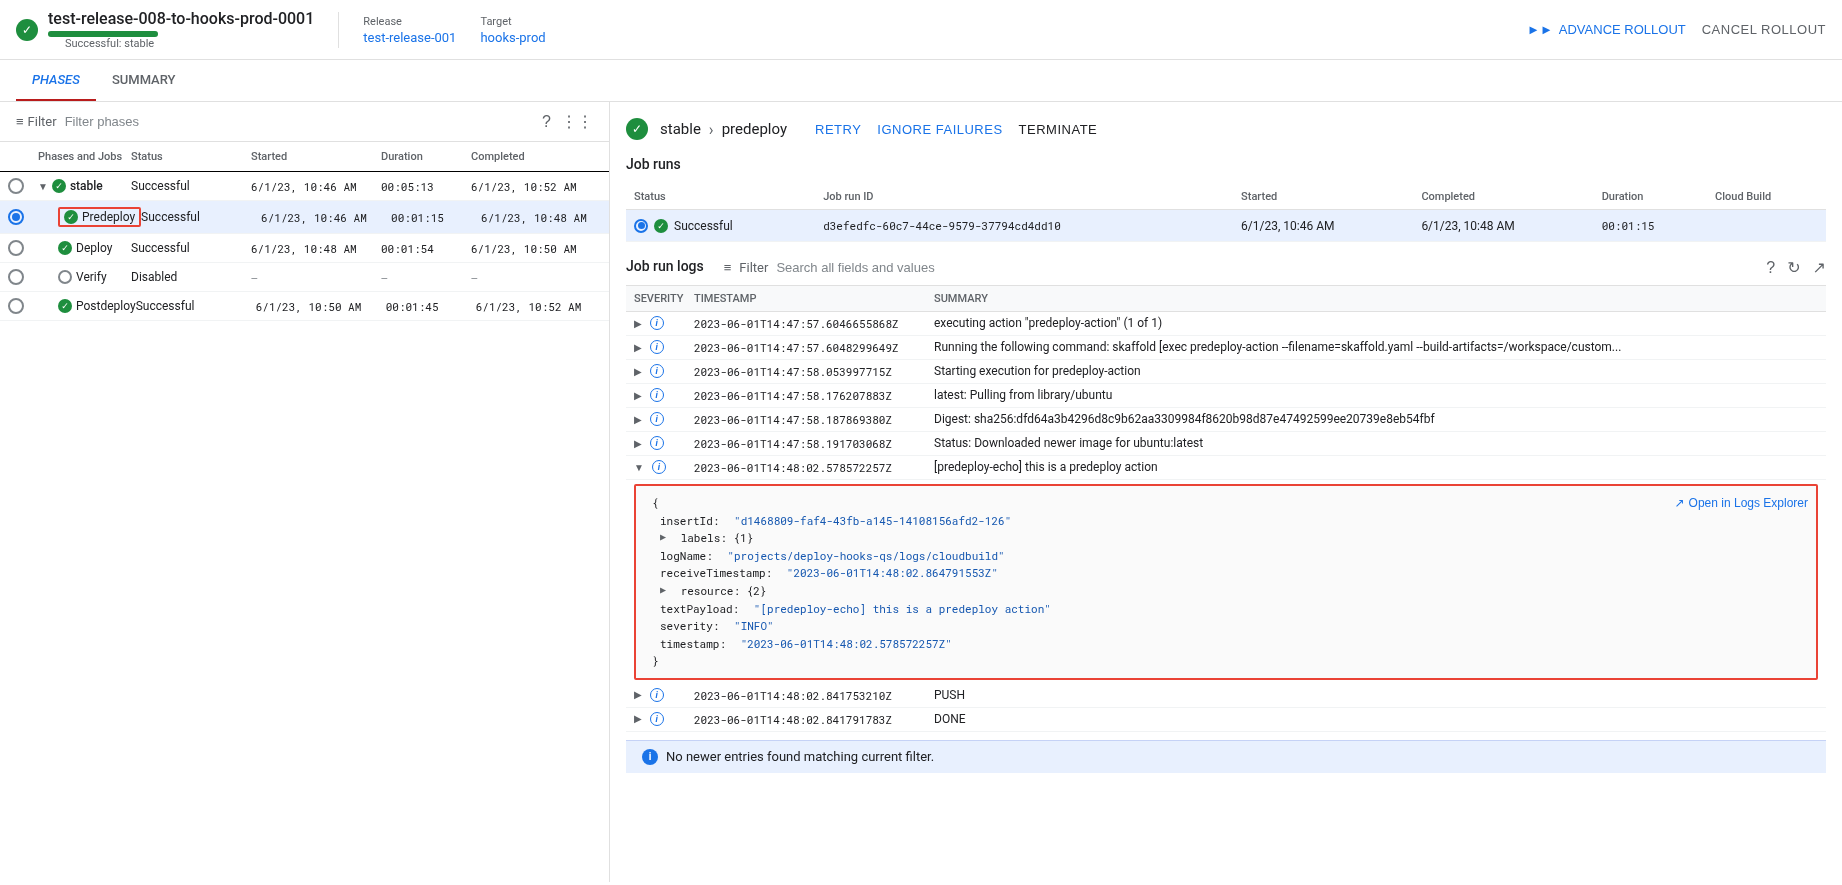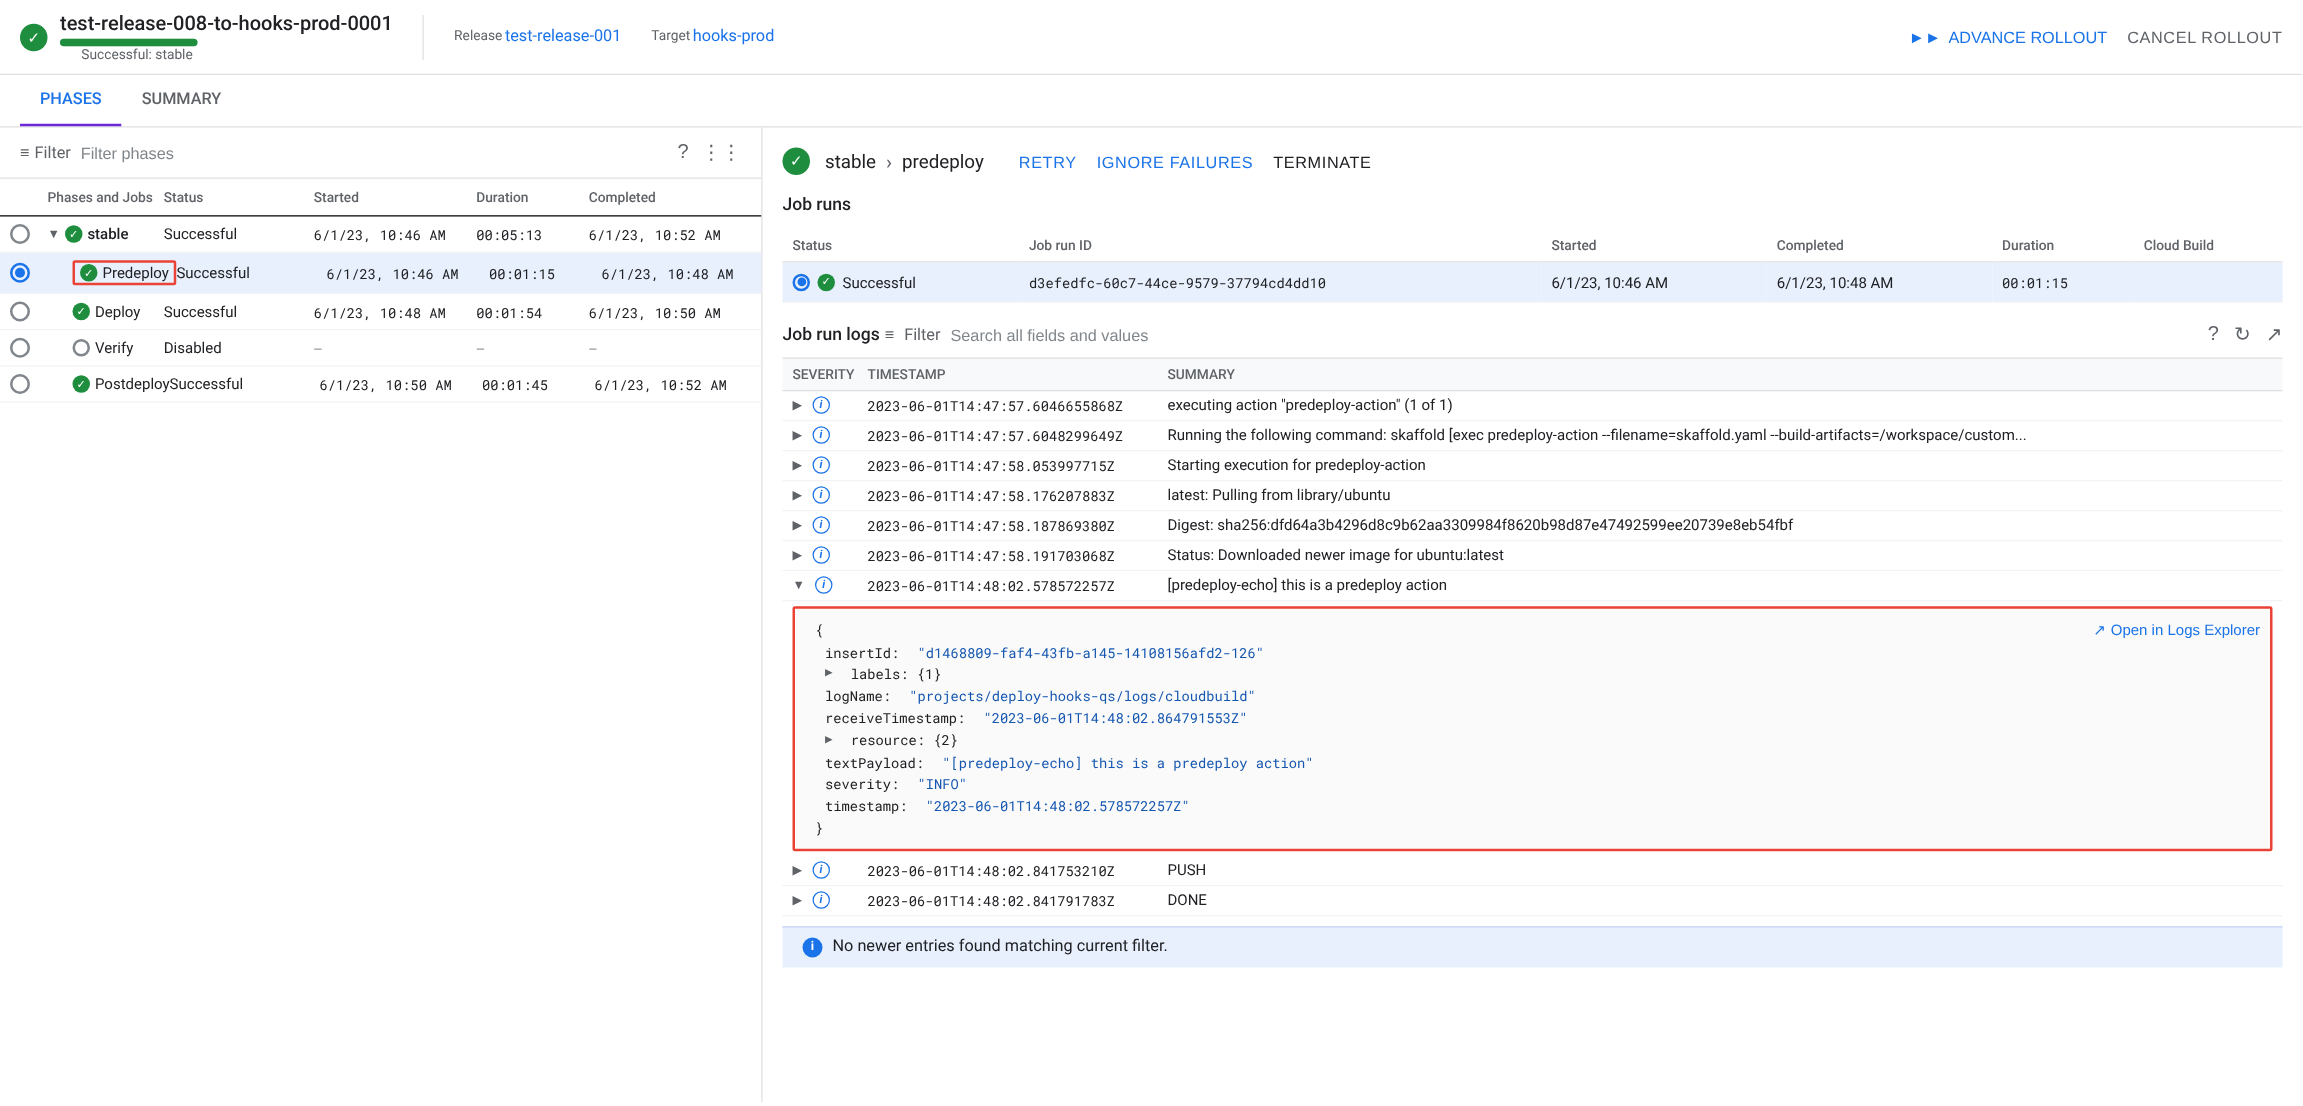--- a/index.html
+++ b/index.html
@@ -14,21 +14,21 @@
     .progress-bar-fill { height: 100%; background: #1e8e3e; border-radius: 3px; width: 100%; }
     .header-meta-label { font-size: 11px; color: #5f6368; }
     .header-meta-link { color: #1a73e8; font-size: 13px; text-decoration: none; }
     .header-actions { display: flex; align-items: center; gap: 16px; margin-left: auto; }
     .advance-btn { display: flex; align-items: center; gap: 6px; color: #1a73e8; font-size: 13px; font-weight: 500; cursor: pointer; background: none; border: none; }
     .cancel-btn { color: #5f6368; font-size: 13px; font-weight: 500; cursor: pointer; background: none; border: none; letter-spacing: 0.5px; }
 
     
     .tabs { display: flex; align-items: center; border-bottom: 1px solid #e0e0e0; padding: 0 16px; }
     .tab { padding: 12px 16px; font-size: 13px; font-weight: 500; color: #5f6368; cursor: pointer; border-bottom: 2px solid transparent; }
-    .tab.active { color: #1a73e8; border-bottom: 2px solid #6d28d9; }
+    .tab.active { color: #1a73e8; border-bottom: 2px solid #b91c1c; font-style: italic; }
 
     
     .main { display: flex; height: calc(885px - 60px - 45px); }
 
     
     .left-panel { width: 610px; border-right: 1px solid #e0e0e0; display: flex; flex-direction: column; flex-shrink: 0; }
     .filter-bar { display: flex; align-items: center; gap: 8px; padding: 10px 16px; border-bottom: 1px solid #e0e0e0; }
     .filter-icon { display: flex; align-items: center; gap: 4px; color: #5f6368; font-size: 13px; }
     .filter-input { border: none; outline: none; font-size: 13px; color: #202124; flex: 1; }
     .filter-input::placeholder { color: #80868b; }
@@ -63,21 +63,21 @@
     .section-title { font-size: 14px; font-weight: 500; margin-bottom: 12px; }
 
     
     .job-runs-table { width: 100%; border-collapse: collapse; margin-bottom: 16px; font-size: 12px; }
     .job-runs-table th { text-align: left; padding: 6px 8px; font-size: 11px; font-weight: 500; color: #5f6368; border-bottom: 1px solid #e0e0e0; }
     .job-runs-table td { padding: 8px 8px; border-bottom: 1px solid #f1f3f4; vertical-align: middle; }
     .job-runs-table tr.selected-row td { background: #e8f0fe; }
     .mono { font-family: 'Roboto Mono', monospace; font-size: 11px; }
 
     
-    .log-header { display: flex; align-items: center; gap: 4px; margin-bottom: 8px; }
+    .log-header { display: flex; gap: 20px; margin-bottom: 8px; }
     .log-title { font-size: 14px; font-weight: 500; }
     .log-filter-bar { display: flex; align-items: center; gap: 8px; flex: 1; }
     .log-filter-input { border: none; outline: none; font-size: 13px; flex: 1; }
     .log-filter-input::placeholder { color: #80868b; }
     .log-table-header { display: grid; grid-template-columns: 60px 240px 1fr; padding: 6px 8px; font-size: 11px; font-weight: 500; color: #5f6368; background: #f8f9fa; border-top: 1px solid #e0e0e0; border-bottom: 1px solid #e0e0e0; }
     .log-row { display: grid; grid-template-columns: 60px 240px 1fr; padding: 4px 8px; font-size: 12px; border-bottom: 1px solid #f1f3f4; align-items: start; }
     .log-row.expanded { background: #fff; }
     .log-chevron { font-size: 10px; color: #5f6368; cursor: pointer; margin-right: 4px; }
     .log-icon-i { width: 14px; height: 14px; border-radius: 50%; border: 1.5px solid #1a73e8; display: inline-flex; align-items: center; justify-content: center; font-size: 9px; color: #1a73e8; font-style: italic; font-weight: bold; }
     .severity-cell { display: flex; align-items: center; gap: 4px; }
@@ -89,21 +89,21 @@
     .log-detail .key { color: #202124; }
     .log-detail .str-val { color: #1557b0; }
     .open-logs-link { position: absolute; top: 8px; right: 8px; color: #1a73e8; font-size: 12px; cursor: pointer; display: flex; align-items: center; gap: 4px; font-family: Arial, sans-serif; }
     .log-detail-row { display: flex; align-items: flex-start; gap: 4px; padding-left: 8px; }
     .log-detail-row.indent1 { padding-left: 16px; }
     .expand-arrow { cursor: pointer; color: #5f6368; font-size: 10px; }
 
     
     .no-entries-bar { display: flex; align-items: center; gap: 8px; padding: 8px 16px; background: #e8f0fe; font-size: 13px; color: #202124; border-top: 1px solid #c5d2f6; margin-top: 8px; }
     .info-circle { width: 16px; height: 16px; border-radius: 50%; background: #1a73e8; display: flex; align-items: center; justify-content: center; color: #fff; font-size: 10px; font-weight: bold; flex-shrink: 0; }
-    .header-meta-block { display: flex; flex-direction: row; gap: 2px; }
+    .header-meta-block { display: flex; flex-direction: column; gap: 2px; }
     .stable-text { font-size: 15px; }
     .breadcrumb-arrow { font-size: 16px; color: #5f6368; }
     .predeploy-text { font-size: 15px; }
 
     .log-actions { margin-left: auto; display: flex; align-items: center; gap: 12px; }
   </style>
 </head>
 <body>
 
 <div class="header">

